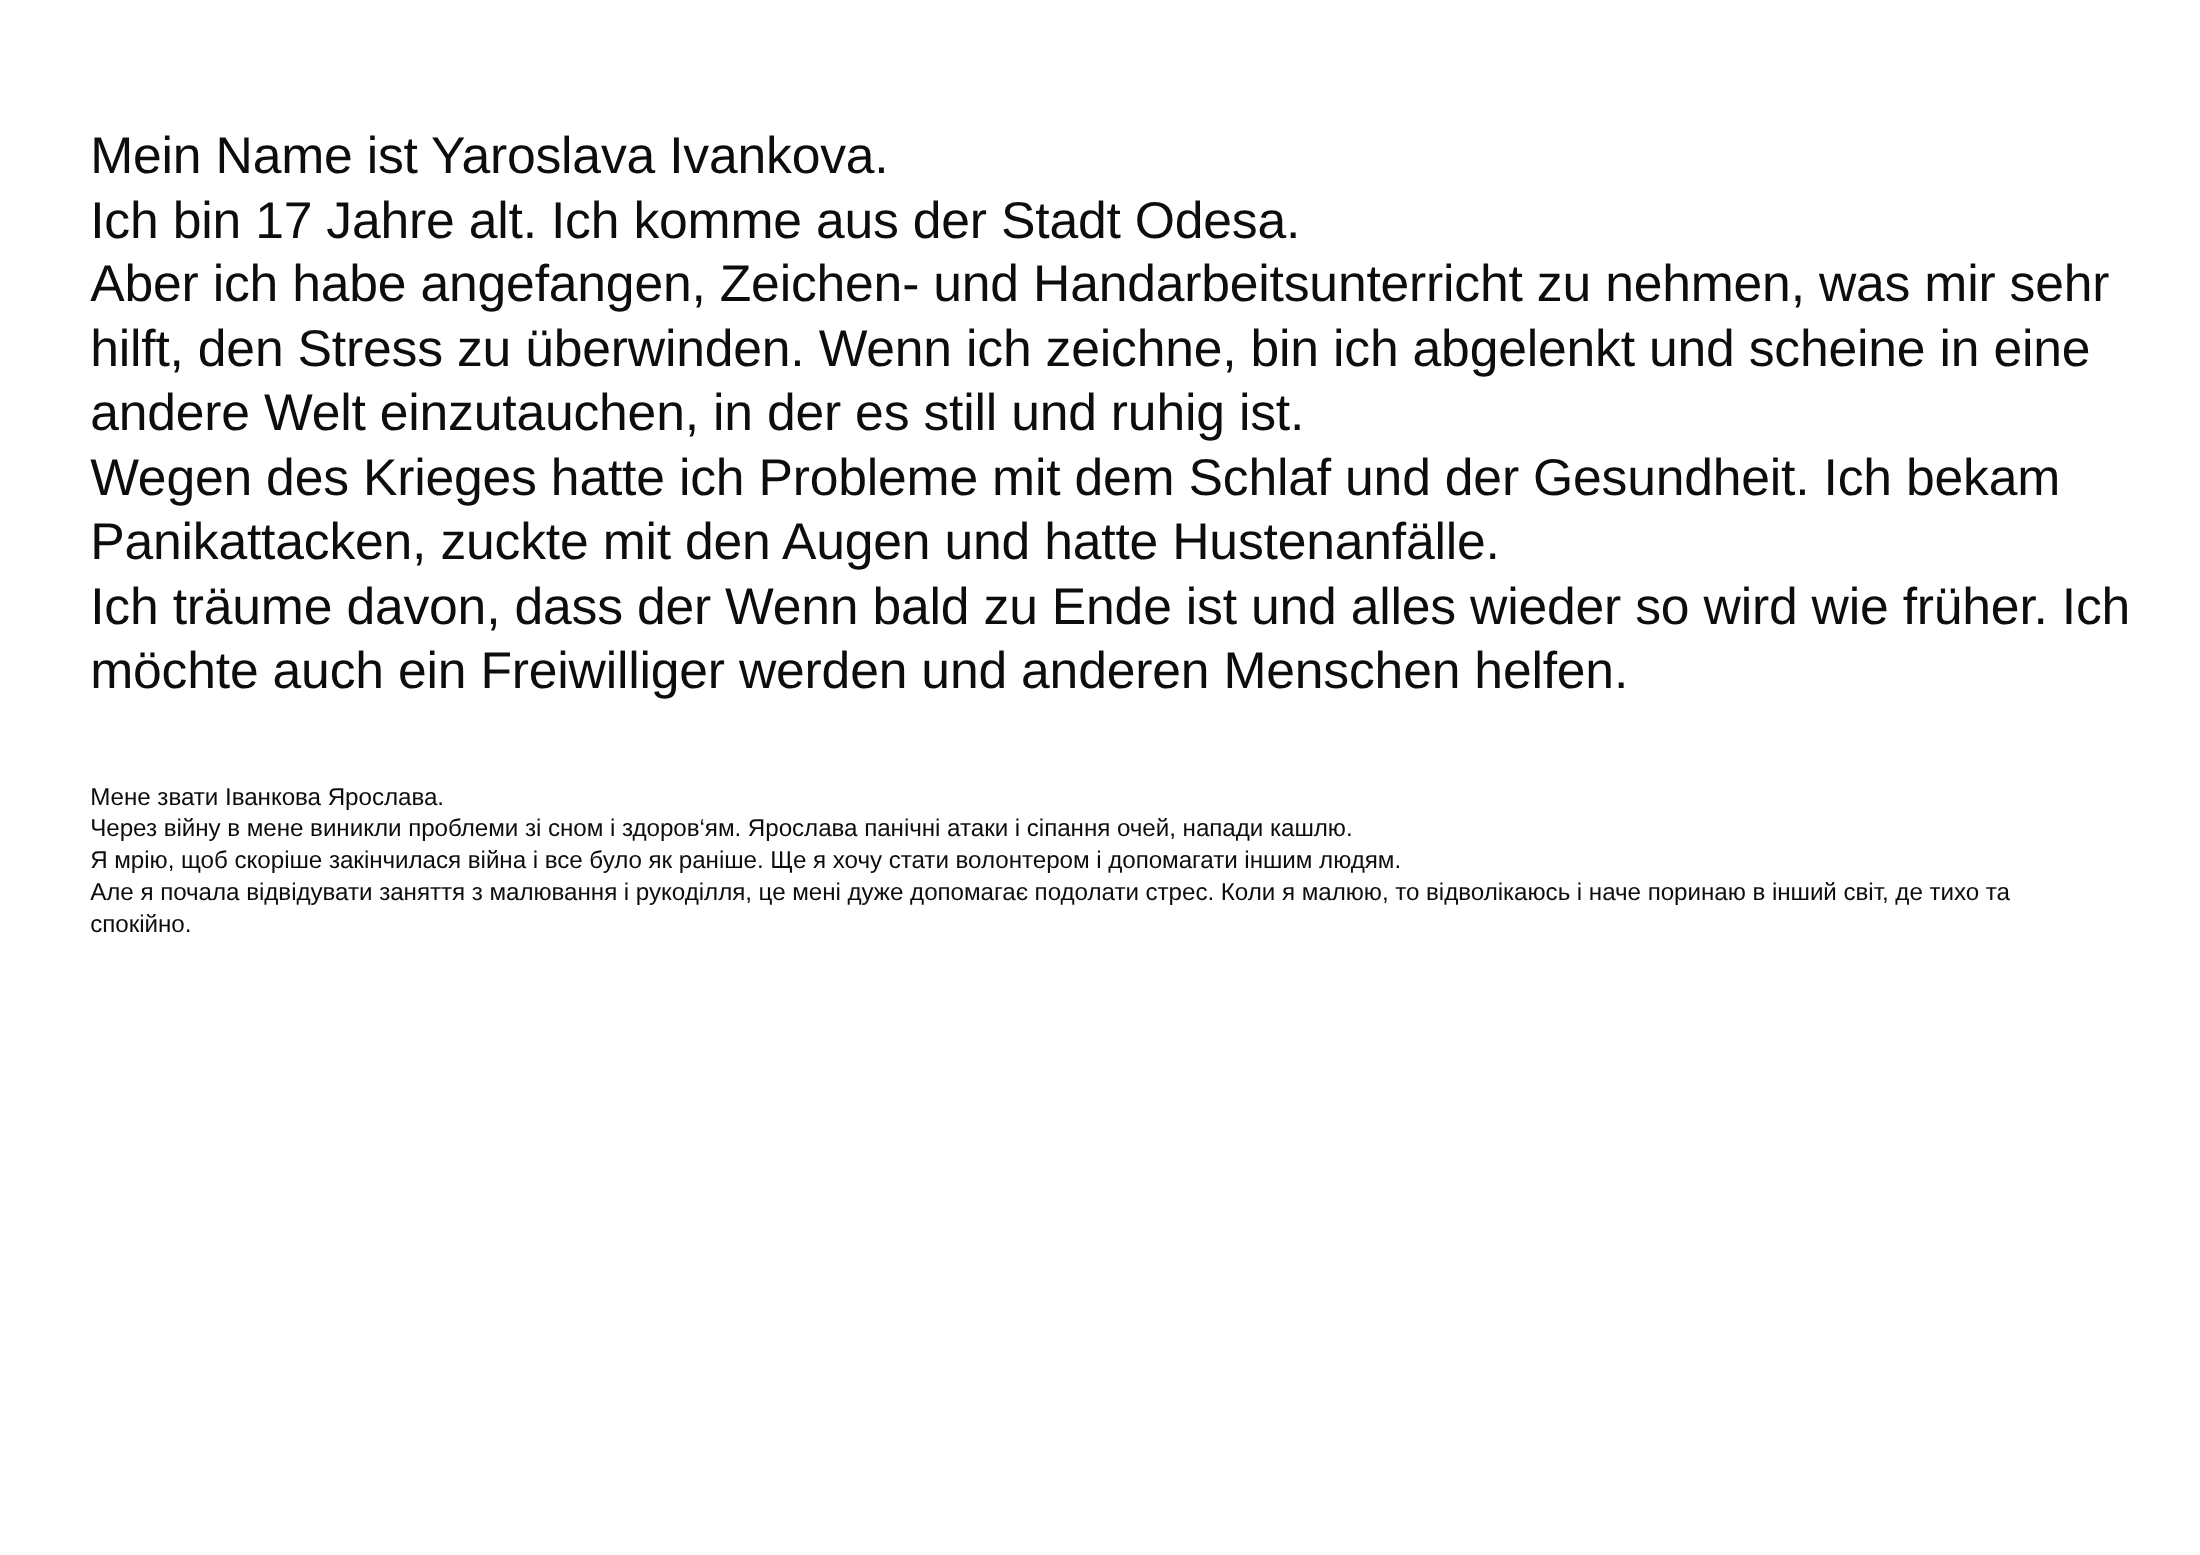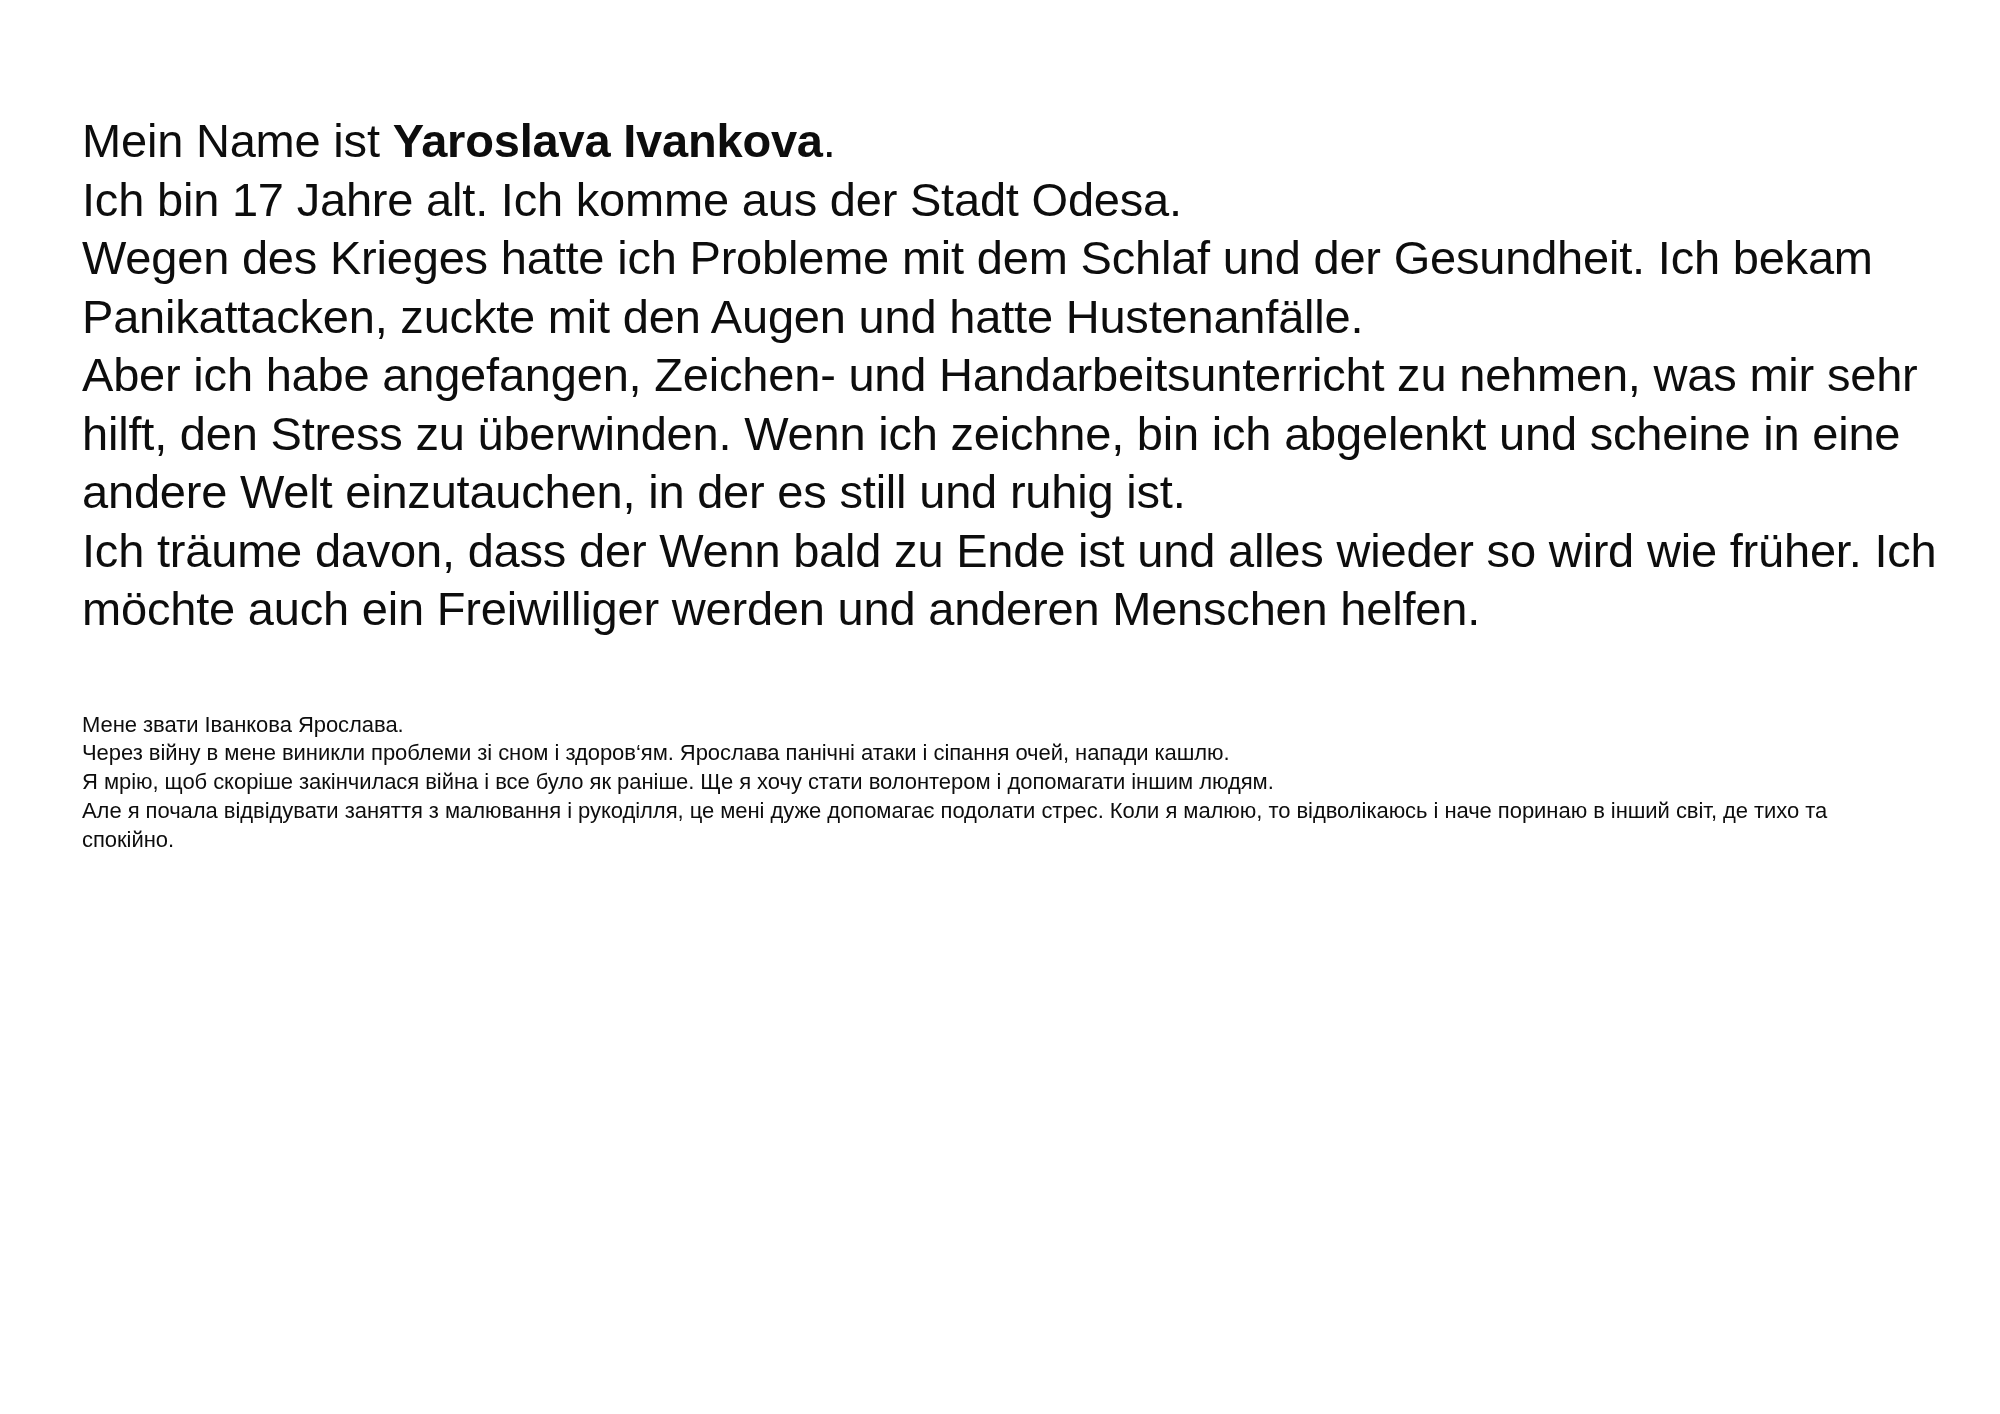--- a/index.html
+++ b/index.html
@@ -23,21 +23,21 @@
   .german-block {
     font-size: 47px;
     line-height: 1.245;
     letter-spacing: -0.2px;
     max-width: 1860px;
   }
   .german-block p {
     margin: 0;
   }
   .german-block .name {
-    font-weight: 700;
+    font-weight: 400;
   }
   .gap {
     height: 72px;
   }
   .ukrainian-block {
     font-size: 22px;
     line-height: 1.31;
     letter-spacing: -0.05px;
     max-width: 1840px;
   }
@@ -46,22 +46,22 @@
   }
 </style>
 </head>
 <body>
 
 <div class="page">
 
   <div class="german-block">
     <p><span>Mein Name ist </span><span class="name">Yaroslava Ivankova</span><span>.</span></p>
     <p>Ich bin 17 Jahre alt. Ich komme aus der Stadt Odesa.</p>
+    <p>Aber ich habe angefangen, Zeichen- und Handarbeitsunterricht zu nehmen, was mir sehr hilft, den Stress zu überwinden. Wenn ich zeichne, bin ich abgelenkt und scheine in eine andere Welt einzutauchen, in der es still und ruhig ist.</p>
     <p>Wegen des Krieges hatte ich Probleme mit dem Schlaf und der Gesundheit. Ich bekam Panikattacken, zuckte mit den Augen und hatte Hustenanfälle.</p>
-    <p>Aber ich habe angefangen, Zeichen- und Handarbeitsunterricht zu nehmen, was mir sehr hilft, den Stress zu überwinden. Wenn ich zeichne, bin ich abgelenkt und scheine in eine andere Welt einzutauchen, in der es still und ruhig ist.</p>
     <p>Ich träume davon, dass der Wenn bald zu Ende ist und alles wieder so wird wie früher. Ich möchte auch ein Freiwilliger werden und anderen Menschen helfen.</p>
   </div>
 
   <div class="gap"></div>
 
   <div class="ukrainian-block">
     <p>Мене звати Іванкова Ярослава.</p>
     <p>Через війну в мене виникли проблеми зі сном і здоров‘ям. Ярослава панічні атаки і сіпання очей, напади кашлю.</p>
     <p>Я мрію, щоб скоріше закінчилася війна і все було як раніше. Ще я хочу стати волонтером і допомагати іншим людям.</p>
     <p>Але я почала відвідувати заняття з малювання і рукоділля, це мені дуже допомагає подолати стрес. Коли я малюю, то відволікаюсь і наче поринаю в інший світ, де тихо та спокійно.</p>

